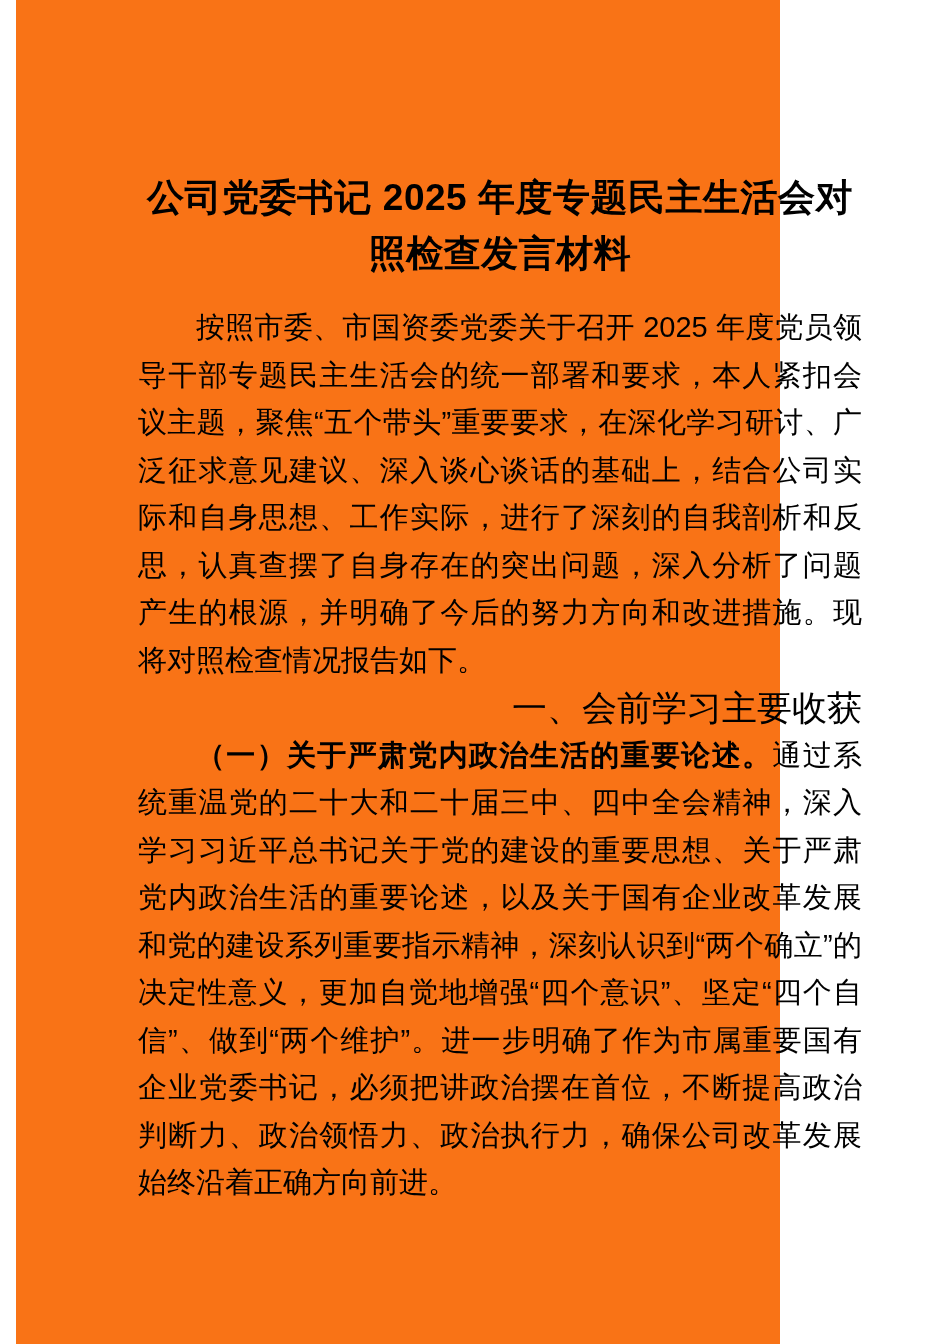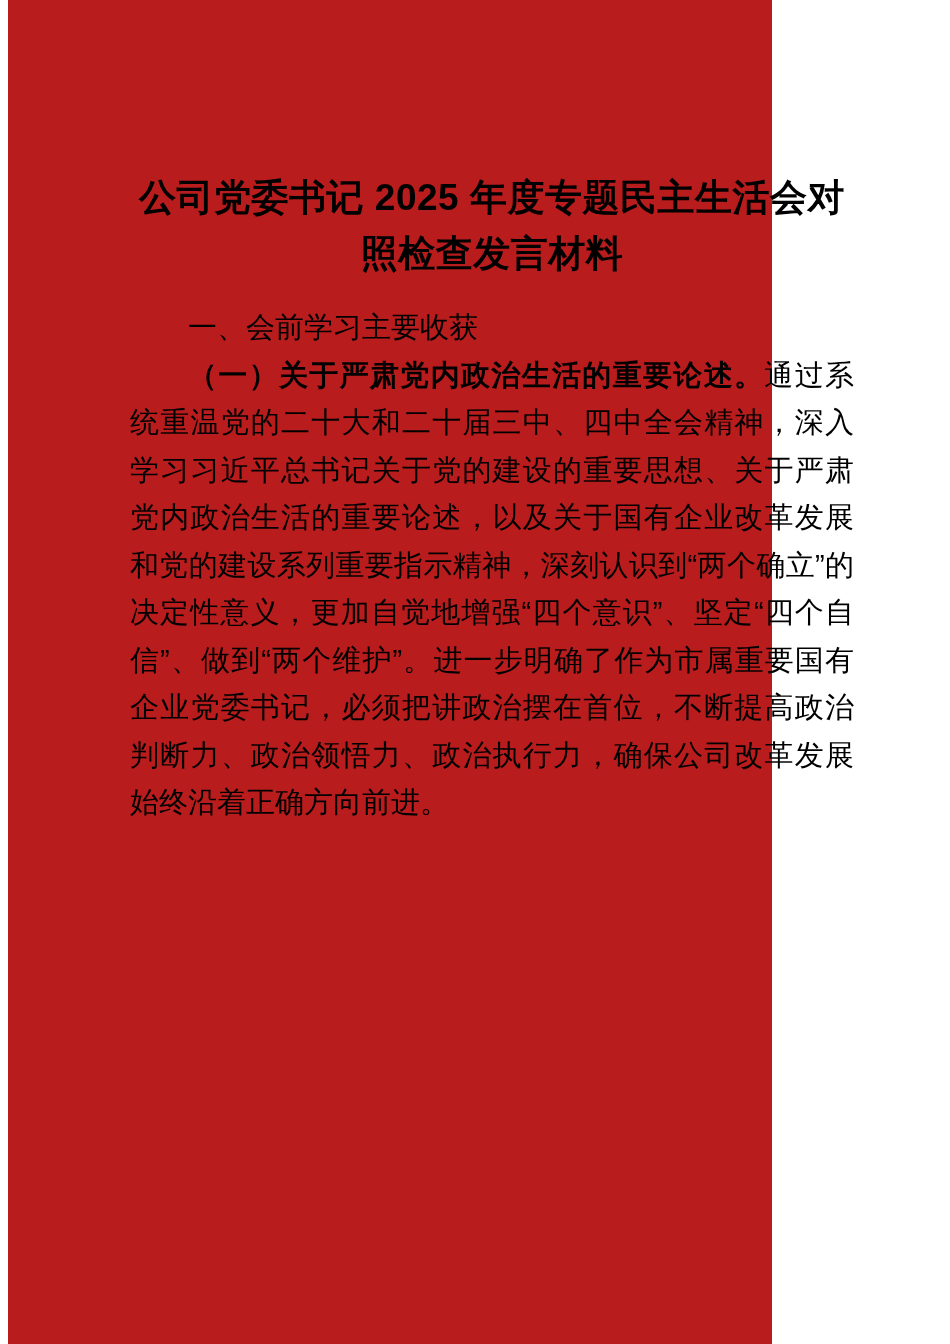--- a/index.html
+++ b/index.html
@@ -12,25 +12,25 @@
     height: 1344px;
     position: relative;
     overflow: hidden;
     font-family: "Liberation Sans", "DejaVu Sans", sans-serif;
     color: #000000;
     -webkit-font-smoothing: antialiased;
   }
 
   .page {
     position: absolute;
-    left: 8px;
+    left: 16px;
     top: 0;
     width: 764px;
     height: 1344px;
-    background: #b91c1c;
+    background: #f97316;
   }
 
   .content {
     position: absolute;
     left: 122px;
     top: 160px;
     width: 724px;
   }
 
   .doc-title {
@@ -54,43 +54,45 @@
     letter-spacing: 0px;
   }
 
   .para.indent {
     text-indent: 58px;
   }
 
   .spacer-sm { height: 22px; }
 
   .heading-lvl1 {
-    font-size: 29px;
+    font-size: 35px;
     line-height: 47.5px;
     text-indent: 58px;
     margin: 0;
     font-weight: 400;
     word-break: break-all;
+    text-align: right;
   }
 
   .bold-lead {
     font-weight: 700;
   }
 </style>
 </head>
 <body>
 
 <div class="page">
   <div class="content">
 
     <h1 class="doc-title">
       <span>公司党委书记 2025 年度专题民主生活会对照检查发言材料</span>
     </h1>
 
     <div class="spacer-sm"></div>
 
+    <p class="para indent">按照市委、市国资委党委关于召开 2025 年度党员领导干部专题民主生活会的统一部署和要求，本人紧扣会议主题，聚焦“五个带头”重要要求，在深化学习研讨、广泛征求意见建议、深入谈心谈话的基础上，结合公司实际和自身思想、工作实际，进行了深刻的自我剖析和反思，认真查摆了自身存在的突出问题，深入分析了问题产生的根源，并明确了今后的努力方向和改进措施。现将对照检查情况报告如下。</p>
 
     <p class="heading-lvl1">一、会前学习主要收获</p>
 
     <p class="para indent"><span class="bold-lead">（一）关于严肃党内政治生活的重要论述。</span><span>通过系统重温党的二十大和二十届三中、四中全会精神，深入学习习近平总书记关于党的建设的重要思想、关于严肃党内政治生活的重要论述，以及关于国有企业改革发展和党的建设系列重要指示精神，深刻认识到“两个确立”的决定性意义，更加自觉地增强“四个意识”、坚定“四个自信”、做到“两个维护”。进一步明确了作为市属重要国有企业党委书记，必须把讲政治摆在首位，不断提高政治判断力、政治领悟力、政治执行力，确保公司改革发展始终沿着正确方向前进。</span></p>
 
   </div>
 </div>
 
 </body></html>

